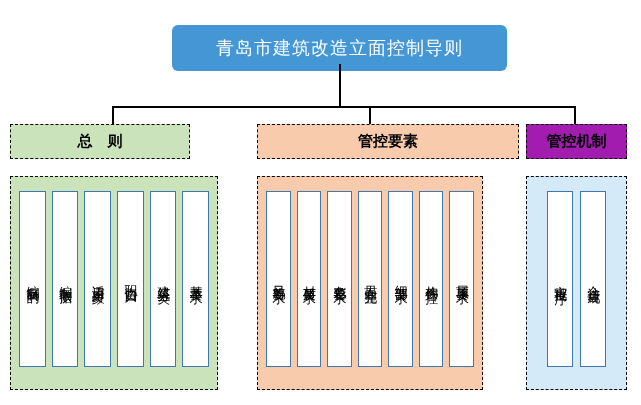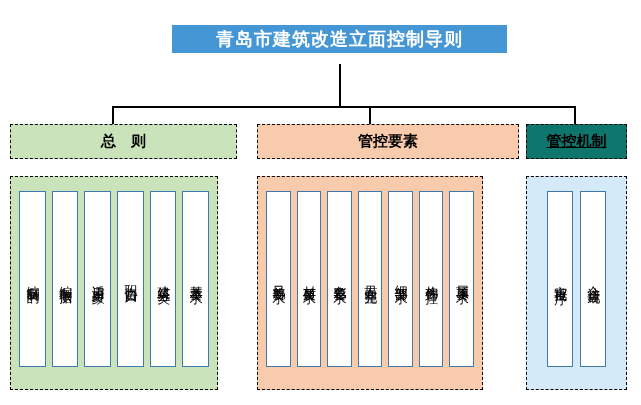--- a/index.html
+++ b/index.html
@@ -2,23 +2,23 @@
 <html><head>
 <meta charset="utf-8">
 <style>
   html,body{margin:0;padding:0;background:#fff;}
   *{box-sizing:border-box;}
   .stage{
     position:relative;width:641px;height:405px;background:#ffffff;overflow:hidden;
     font-family:"DejaVu Sans","Liberation Sans",sans-serif;
   }
   .title-box{
-    position:absolute;left:172px;top:25px;width:335px;height:28px;
+    position:absolute;left:172px;top:25px;width:335px;height:46px;
     display:flex;align-items:center;justify-content:center;
-    color:#fff;font-size:18px;font-weight:bold;letter-spacing:1px;
+    color:#fff;font-size:18px;font-weight:normal;letter-spacing:1px;border-radius:6px;
   }
   .conn{position:absolute;background:#000;}
   .conn.v{width:2px;}
   .conn.h{height:2px;}
   .cat-box{
     position:absolute;height:35px;top:124px;
     border:1.5px dashed #000;
     display:flex;align-items:center;justify-content:center;
     font-size:15px;font-weight:bold;color:#000;
   }
@@ -42,23 +42,23 @@
 <div class="stage">
 
   <div class="title-box" style="background: rgb(68, 151, 212);">青岛市建筑改造立面控制导则</div>
 
   <div class="conn v" style="left:339px;top:64px;height:43px"></div>
   <div class="conn h" style="left:112px;top:106px;width:464px"></div>
   <div class="conn v" style="left:112px;top:106px;height:19px"></div>
   <div class="conn v" style="left:369px;top:106px;height:19px"></div>
   <div class="conn v" style="left:574px;top:106px;height:19px"></div>
 
-  <div class="cat-box" style="left: 10px; width: 227px; background: rgb(202, 227, 186);">总　则</div>
+  <div class="cat-box" style="left: 10px; width: 180px; background: rgb(202, 227, 186);">总　则</div>
   <div class="cat-box" style="left: 257px; width: 262px; background: rgb(248, 203, 173);">管控要素</div>
-  <div class="cat-box" style="left: 526px; width: 101px; background: #0f766e; text-decoration: underline;">管控机制</div>
+  <div class="cat-box" style="left: 526px; width: 101px; background: #a21caf;">管控机制</div>
 
   <div class="container-box" style="left: 10px; width: 208px; background: rgb(202, 227, 186);">
     <div class="item-box">编制目的</div>
     <div class="item-box">编制依据</div>
     <div class="item-box">适用对象</div>
     <div class="item-box">职责归口</div>
     <div class="item-box">建筑分类</div>
     <div class="item-box">基本要求</div>
   </div>
 

